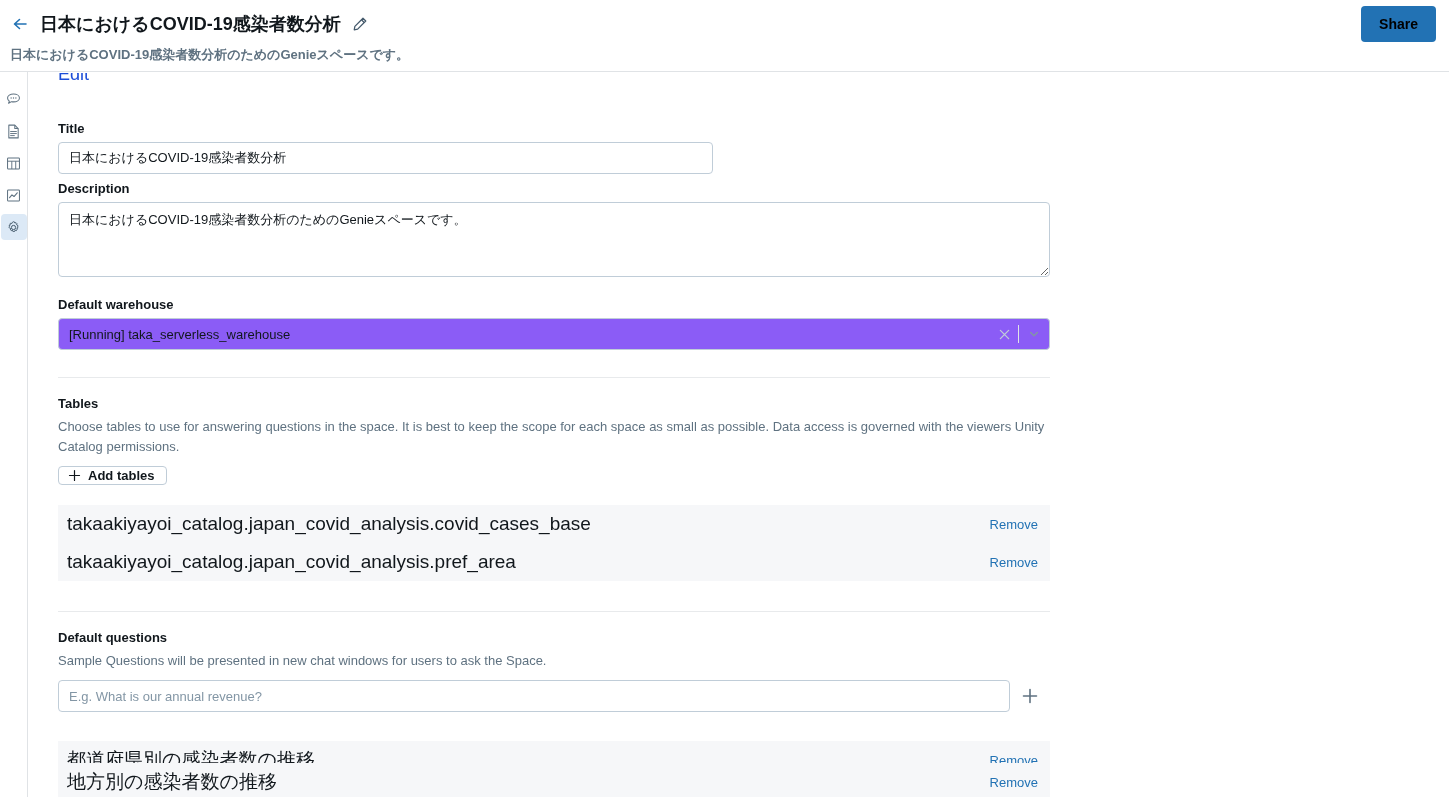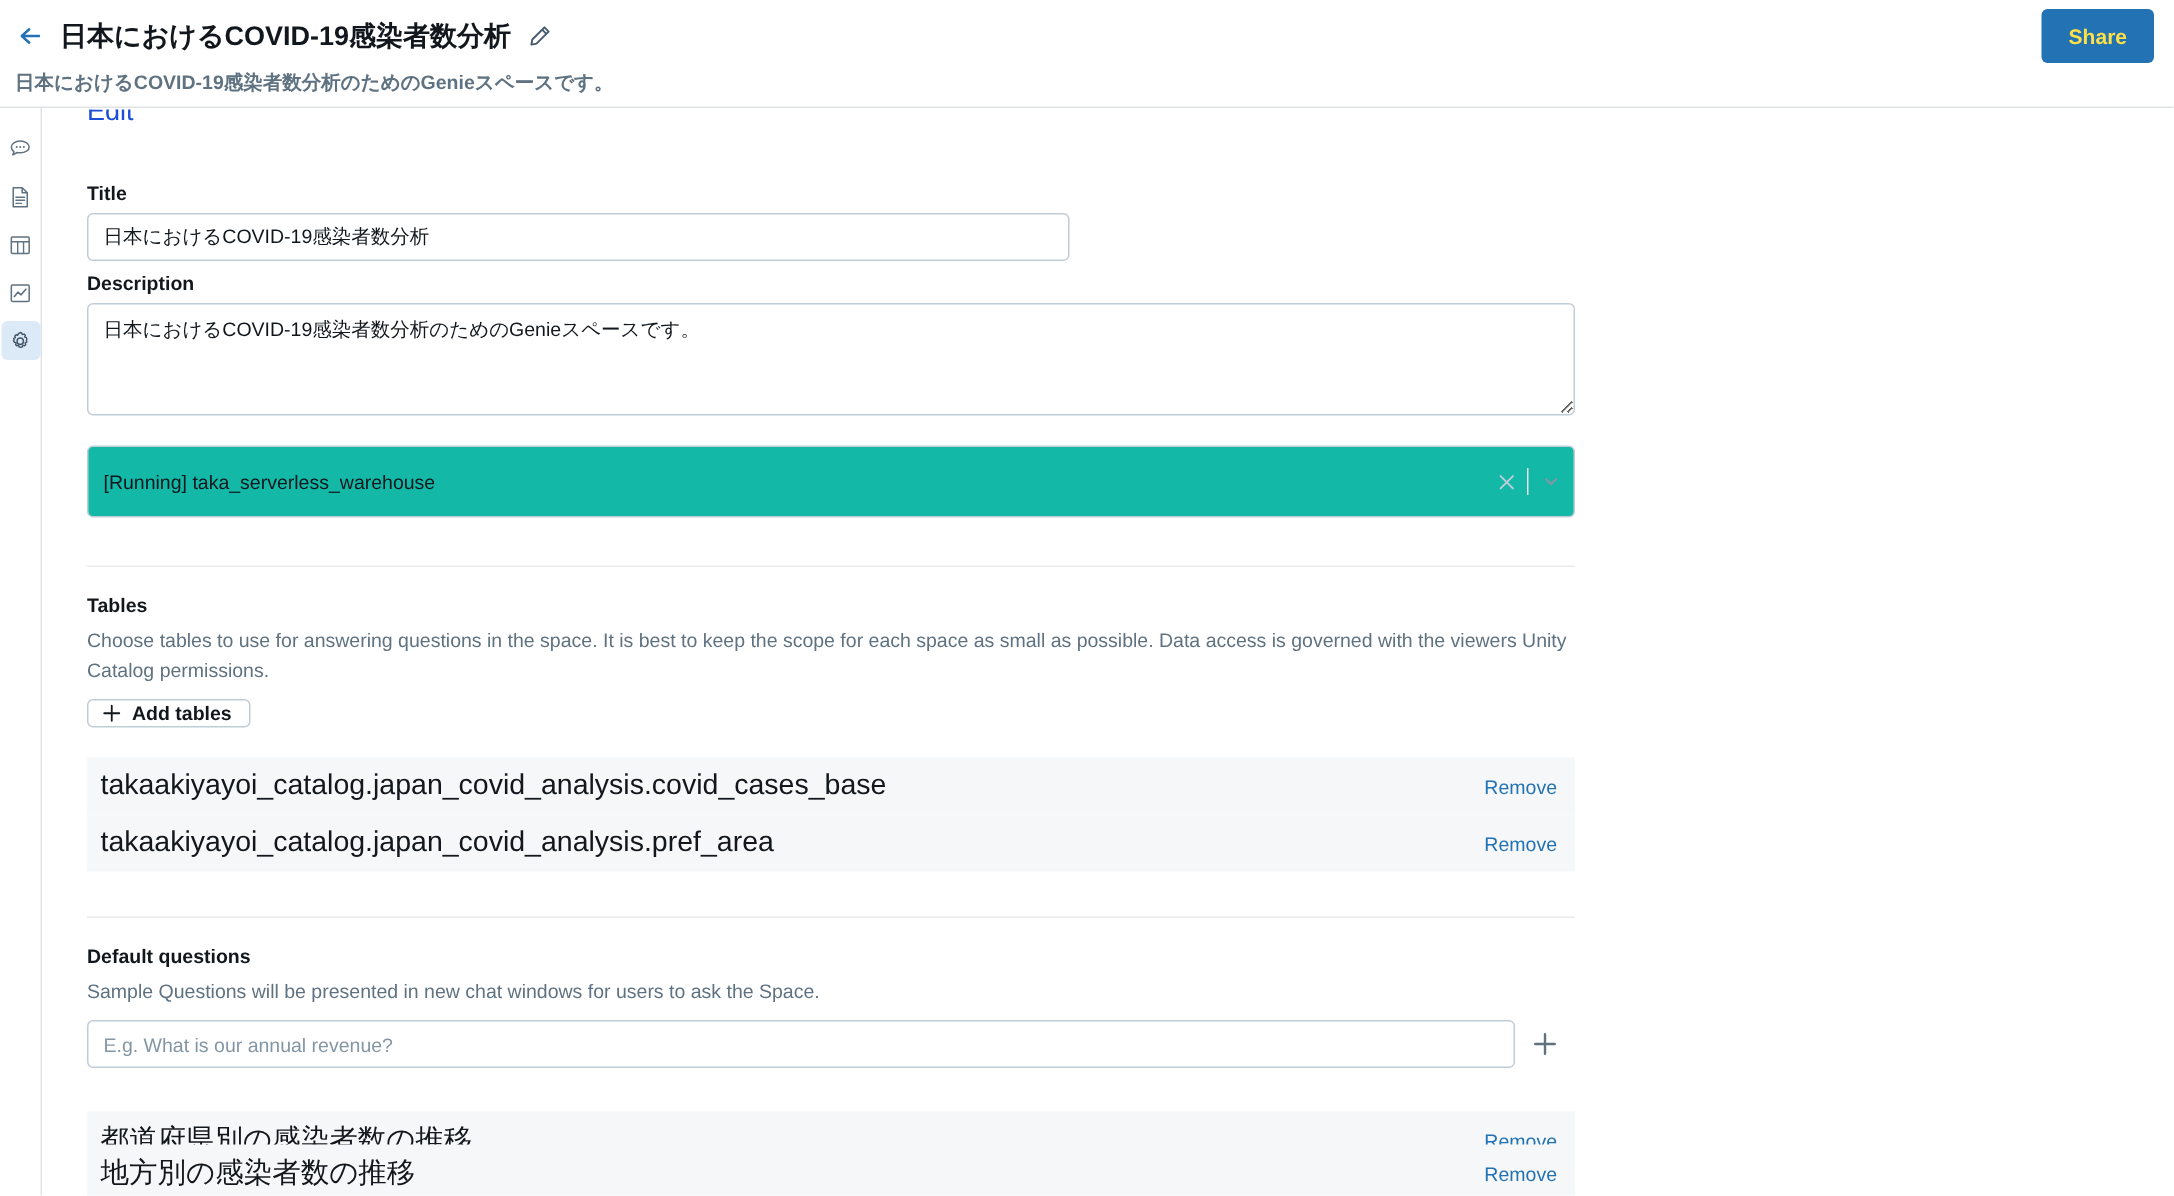--- a/index.html
+++ b/index.html
@@ -35,21 +35,21 @@
   }
   .edit-pencil { width: 18px; height: 18px; cursor: pointer; display:block; }
   .subtitle {
     position: absolute; left: 10px; top: 46px;
     font-size: 13px; font-weight: bold; color: #5F7281;
     white-space: nowrap;
   }
   .share-btn {
     position: absolute; right: 13px; top: 6px;
     height: 36px; padding: 0 18px;
-    background: #2272B4; color: #fde047;
+    background: #2272B4; color: #000000;
     border: none; border-radius: 4px;
     font-size: 14px; font-weight: bold;
     font-family: inherit; cursor: pointer;
     display: flex; align-items: center;
   }
 
   
   .rail {
     position: absolute; left: 0; top: 72px;
     width: 28px; height: 725px;
@@ -103,23 +103,23 @@
     width: 992px; height: 75px;
     border: 1px solid #C0CDD8; border-radius: 4px;
     background: #ffffff;
     padding: 8px 10px;
     font-size: 13px; font-family: inherit; color: #11171C;
     resize: vertical; outline: none; line-height: 18px;
   }
 
   .select-box {
     position: relative;
-    width: 992px; height: 48px;
+    width: 992px; height: 32px;
     border: 1px solid #C0CDD8; border-radius: 4px;
-    background: #14b8a6;
+    background: #8b5cf6;
     display: flex; align-items: center;
     cursor: pointer;
   }
   .select-value {
     flex: 1; padding-left: 10px;
     font-size: 13px; color: #11171C;
     white-space: nowrap; overflow: hidden; text-overflow: ellipsis;
   }
   .select-clear {
     width: 28px; height: 100%;
@@ -249,20 +249,21 @@
       <label class="field-label">Title</label>
       <input class="text-input" type="text" value="日本におけるCOVID-19感染者数分析" style="">
     </div>
 
     <div class="block" style="top:108px;">
       <label class="field-label">Description</label>
       <textarea class="textarea" style="">日本におけるCOVID-19感染者数分析のためのGenieスペースです。</textarea>
     </div>
 
     <div class="block" style="top:224px;">
+      <label class="field-label">Default warehouse</label>
       <div class="select-box">
         <span class="select-value">[Running] taka_serverless_warehouse</span>
         <span class="select-clear">
           <svg width="11" height="11" viewBox="0 0 12 12">
             <path d="M1.5 1.5 L10.5 10.5 M10.5 1.5 L1.5 10.5" stroke="#C0CDD8" stroke-width="1.4" stroke-linecap="round"></path>
           </svg>
         </span>
         <span class="select-divider"></span>
         <span class="select-caret">
           <svg width="12" height="12" viewBox="0 0 12 12">

